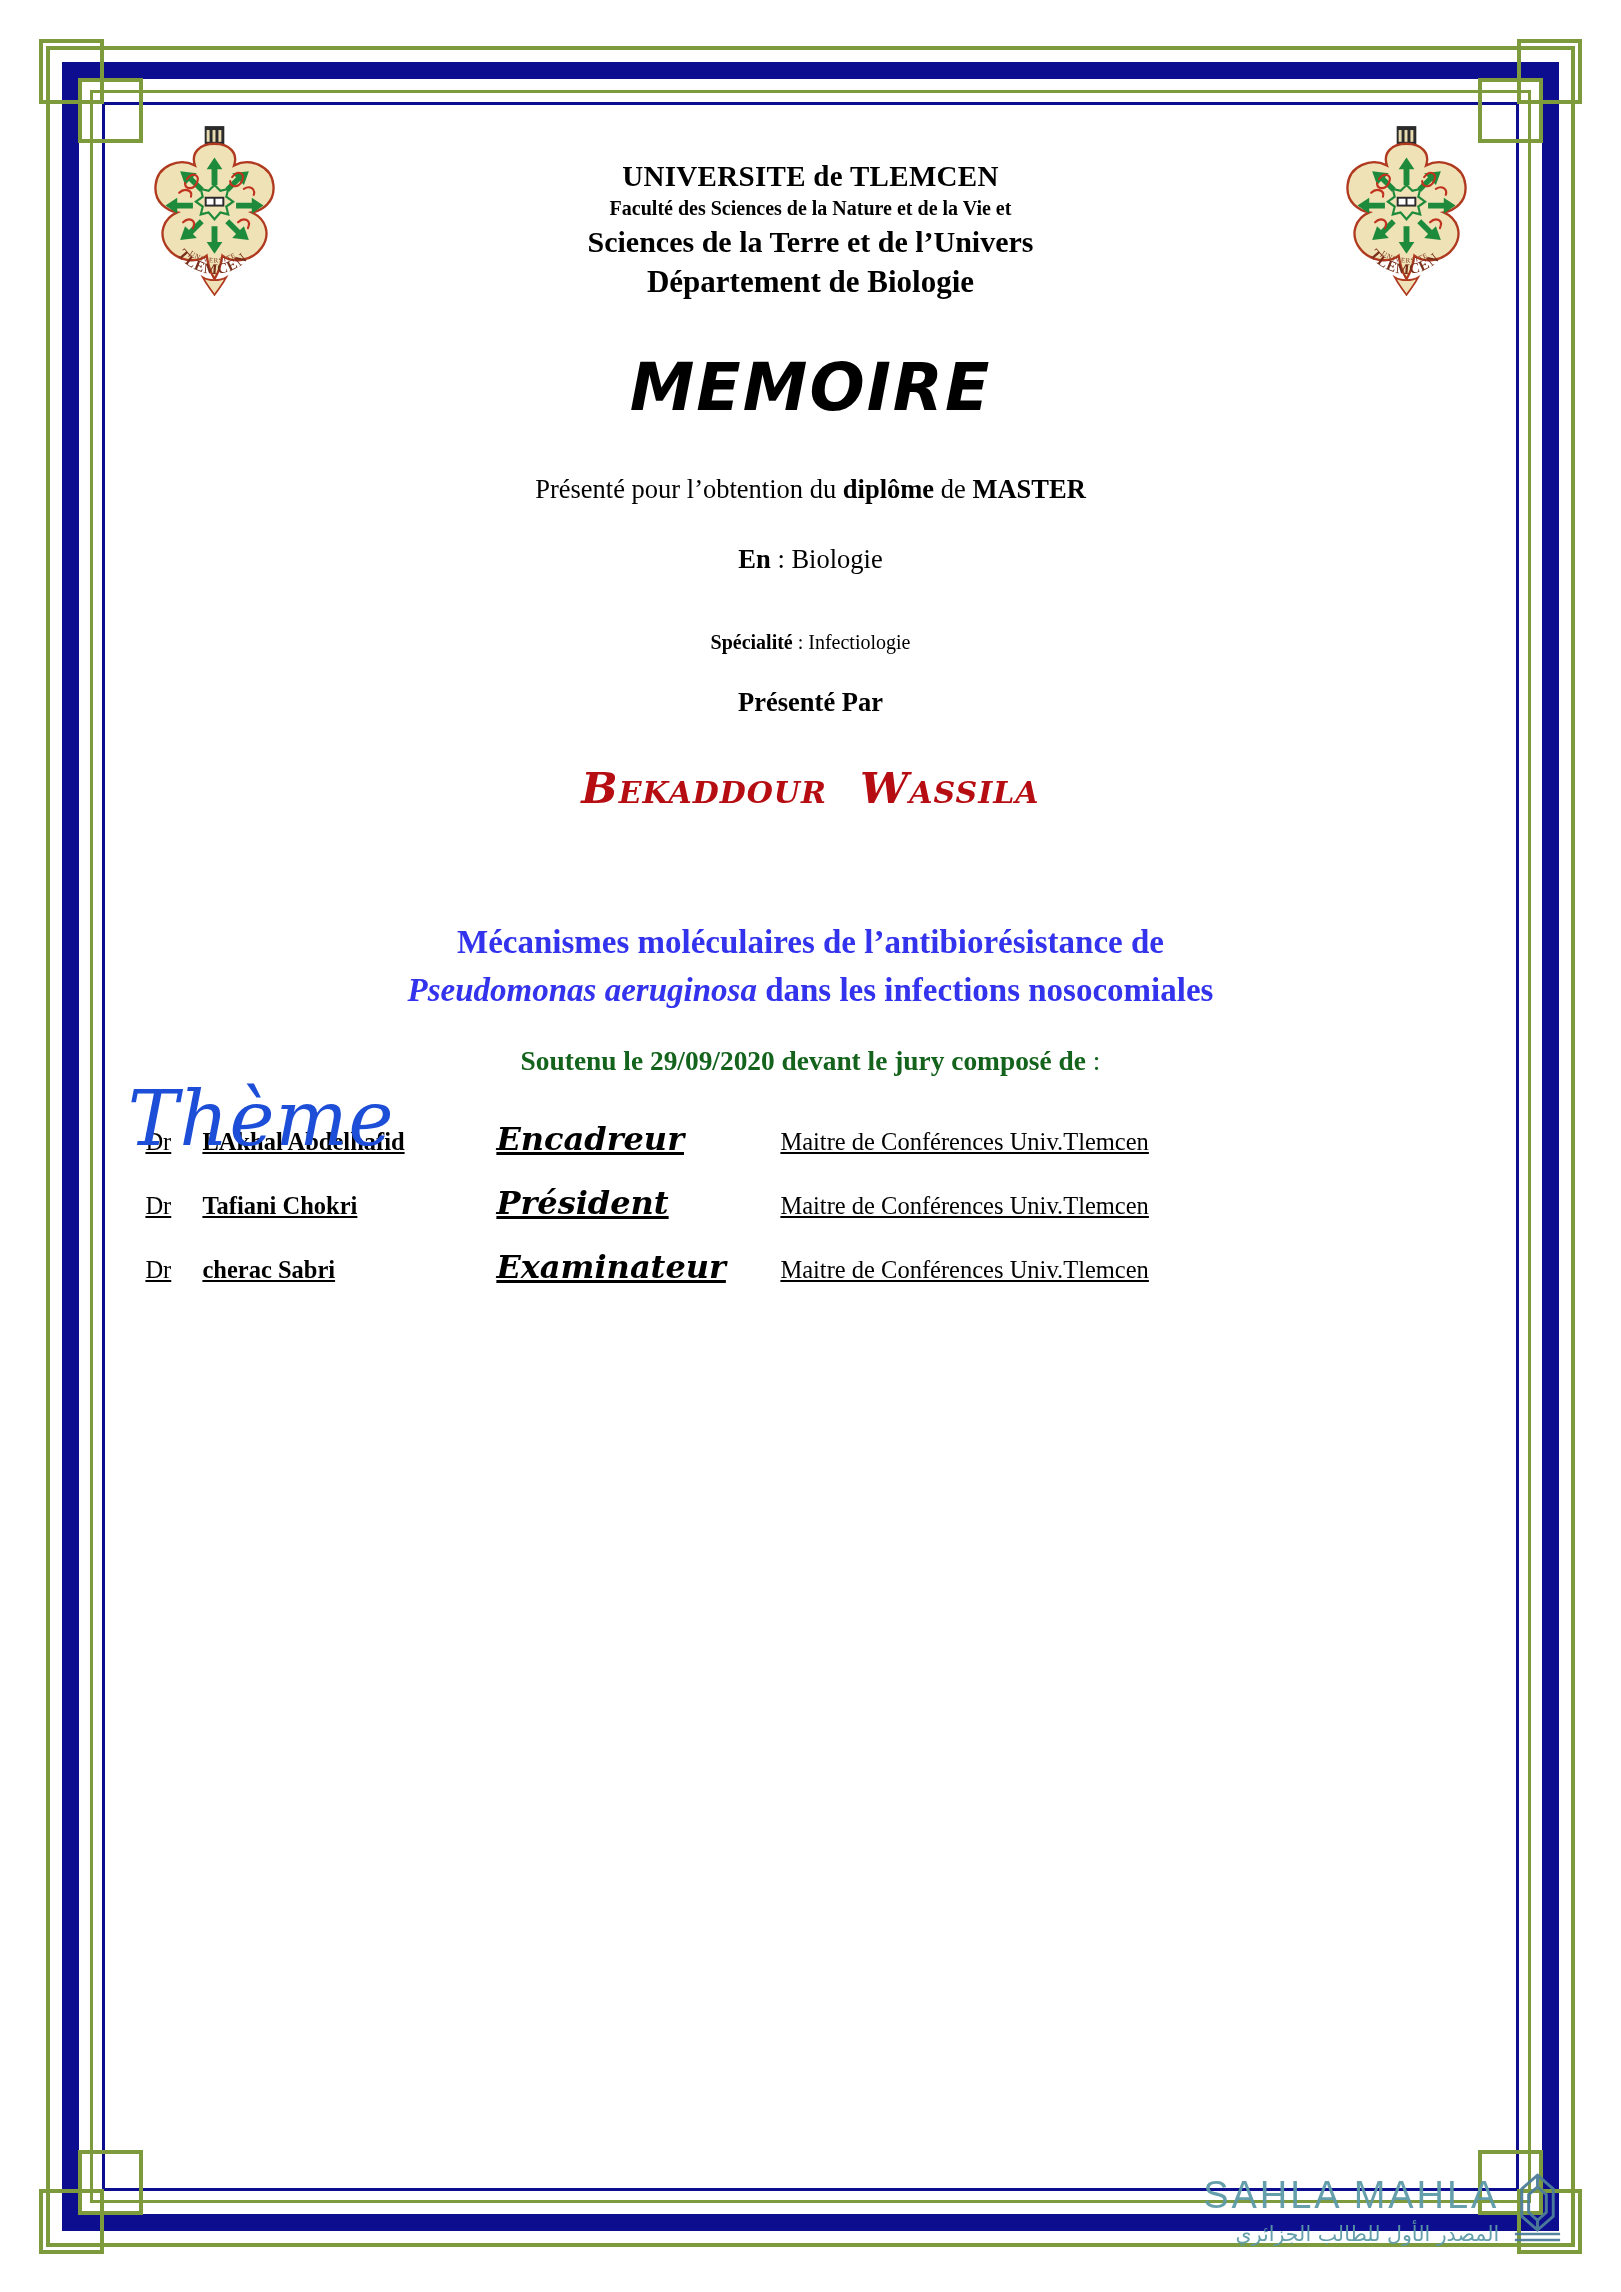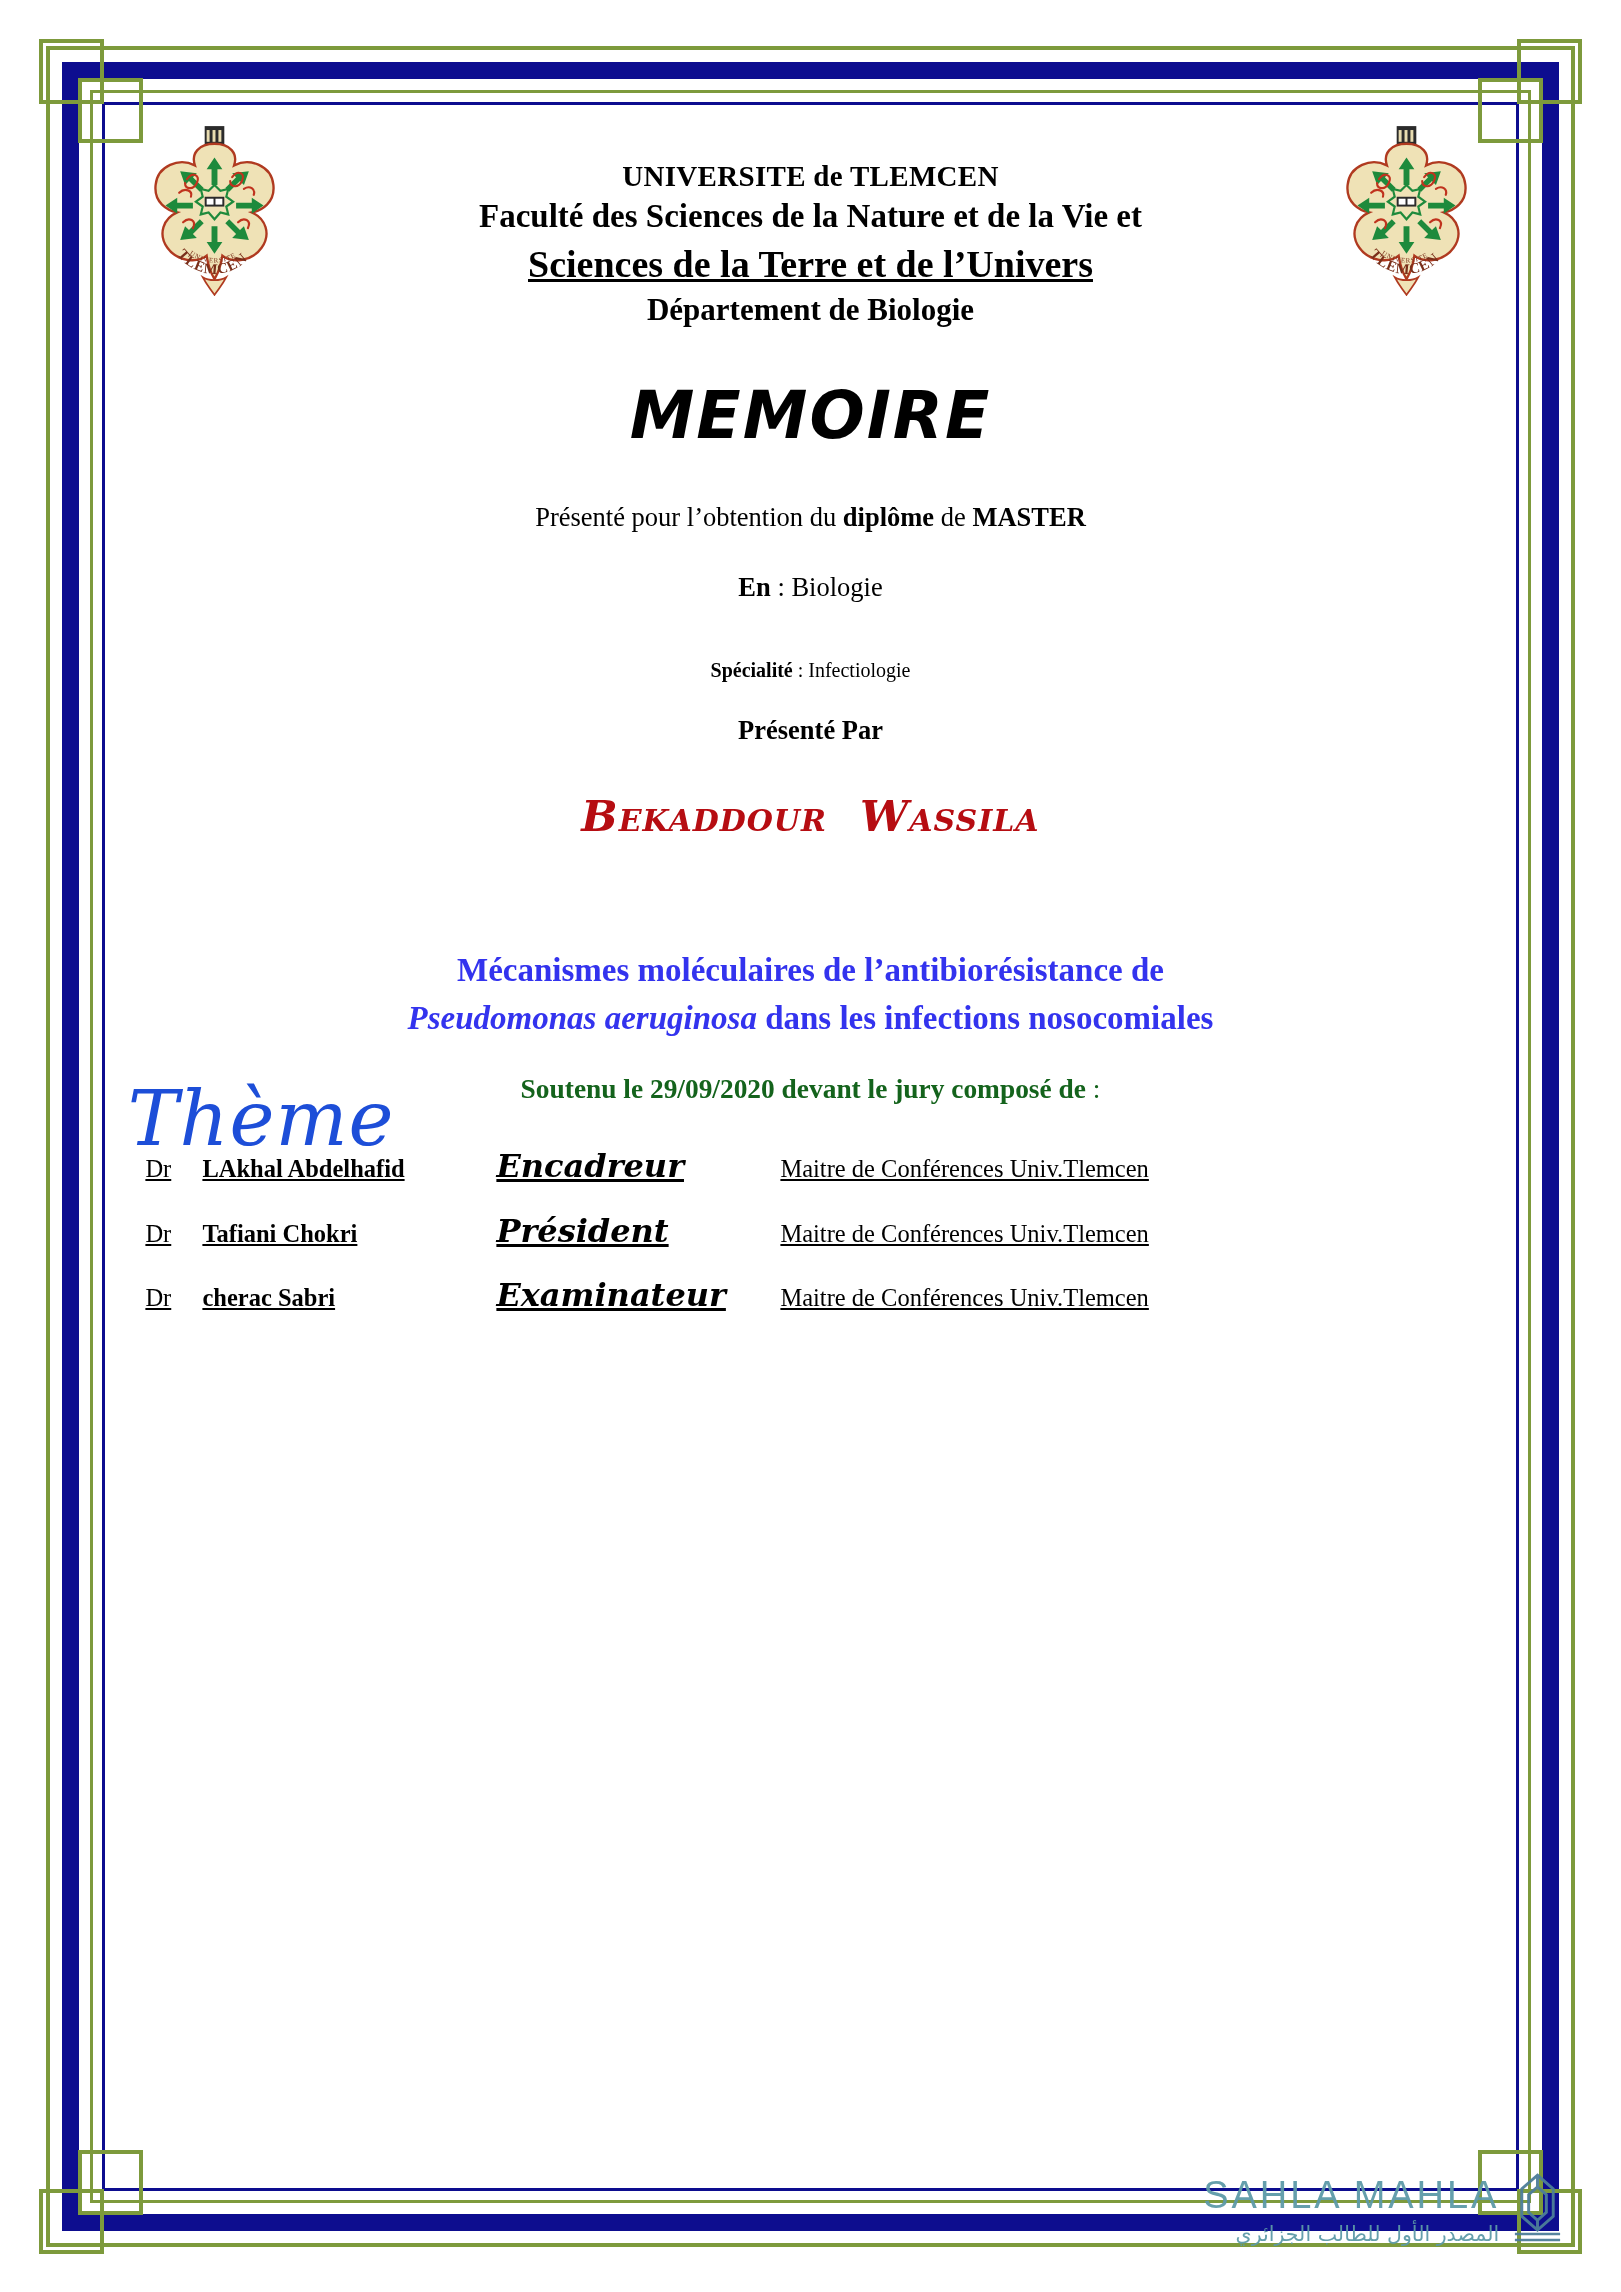--- a/index.html
+++ b/index.html
@@ -105,22 +105,22 @@
 
   .univ-block {
     margin-top: 43px;
     font-family: "Liberation Serif", serif;
     font-weight: bold;
     font-size: 30px;
     line-height: 1.32;
     color: #000;
   }
   .univ-block .l1 { font-size: 29px; letter-spacing: 0.3px; }
-  .univ-block .l2 { font-size: 33px; }
-  .univ-block .l3 { font-size: 38px; text-decoration: underline; }
+  .univ-block .l2 { font-size: 20px; }
+  .univ-block .l3 { font-size: 30px; }
   .univ-block .l4 { font-size: 31px; margin-top: 1px; }
 
   .memoire {
     margin-top: 47px;
     font-family: "DejaVu Sans", sans-serif;
     font-style: italic;
     font-weight: bold;
     font-size: 65px;
     letter-spacing: 2px;
     color: #000;

